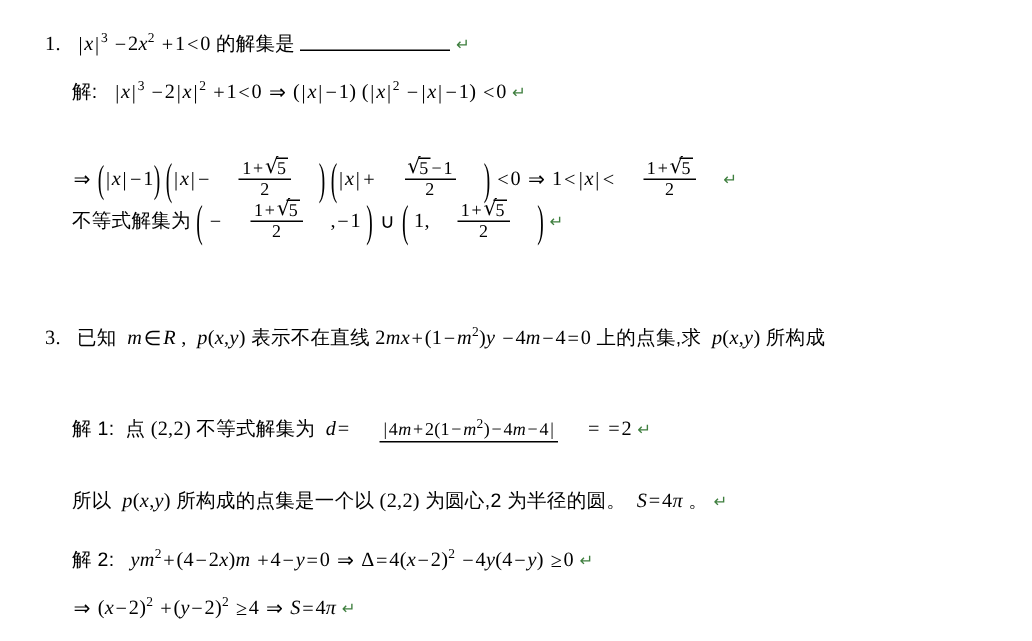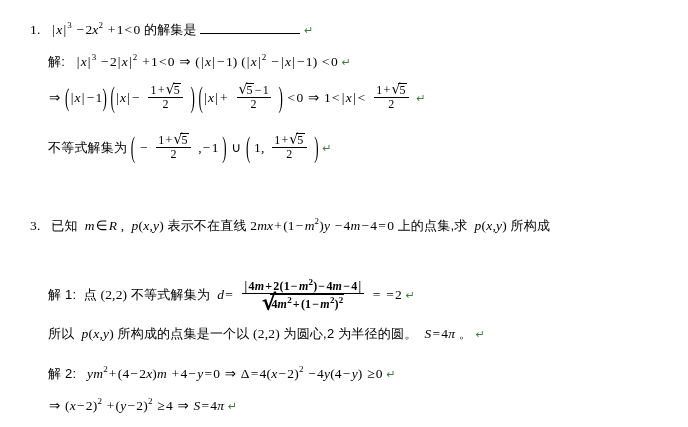--- a/index.html
+++ b/index.html
@@ -40,21 +40,21 @@
   }
   .blank-long { display: inline-block; width: 100px; border-bottom: 1px solid #000; }
 
   
   .frac {
     display: inline-block;
     vertical-align: middle;
     text-align: center;
     font-size: 12px;
     line-height: 1.12;
-    margin: 0 4px;
+    margin: 0 15px;
     position: relative;
     top: -1px;
   }
   .frac .num { display: block; padding: 0 2px; border-bottom: 1px solid #000; }
   .frac .den { display: block; padding: 0 2px; }
 
   
   .sqrt { display: inline-block; position: relative; padding-left: 7px; }
   .sqrt::before {
     content: "\221A";
@@ -121,21 +121,21 @@
     <span class="op">−</span><span class="mn">2</span><span class="abs mn">|</span><span class="mi">x</span><span class="abs mn">|</span><sup class="exp">2</sup>
     <span class="op">+</span><span class="mn">1</span><span class="op">&lt;</span><span class="mn">0</span>
     <span class="op">⇒</span>
     <span class="mn">(</span><span class="abs mn">|</span><span class="mi">x</span><span class="abs mn">|</span><span class="op">−</span><span class="mn">1)</span>
     <span class="mn">(</span><span class="abs mn">|</span><span class="mi">x</span><span class="abs mn">|</span><sup class="exp">2</sup>
     <span class="op">−</span><span class="abs mn">|</span><span class="mi">x</span><span class="abs mn">|</span><span class="op">−</span><span class="mn">1)</span>
     <span class="op">&lt;</span><span class="mn">0</span>
     <span class="pilcrow">↵</span>
   </div>
 
-  <div class="line" style="left:48px; top:84px;">
+  <div class="line" style="left:48px; top:106px;">
     <span class="op">⇒</span>
     <span class="par-l">(</span><span class="abs mn">|</span><span class="mi">x</span><span class="abs mn">|</span><span class="op">−</span><span class="mn">1</span><span class="par-r">)</span>
     <span class="par-l tall">(</span><span class="abs mn">|</span><span class="mi">x</span><span class="abs mn">|</span><span class="op">−</span>
     <span class="frac">
       <span class="num"><span class="mn">1</span><span class="op">+</span><span class="sqrt"><span class="rad mn">5</span></span></span>
       <span class="den mn">2</span>
     </span>
     <span class="par-r tall">)</span>
     <span class="par-l tall">(</span><span class="abs mn">|</span><span class="mi">x</span><span class="abs mn">|</span><span class="op">+</span>
     <span class="frac">
@@ -188,26 +188,23 @@
     <span class="cn">所构成</span>
   </div>
 
 
   <div class="line" style="left:48px; top:278px;">
     <span class="cn">解 1:</span>
     <span class="cn">&nbsp;点</span>
     <span class="mn">(2,2)</span>
     <span class="cn">不等式解集为</span>
     <span class="mi">&nbsp;d</span><span class="op">=</span>
-    <span class="frac" style="font-size:12px;font-weight:bold;">
+    <span class="frac" style="font-size:12px;">
       <span class="num">
         <span class="abs mn">|</span><span class="mn">4</span><span class="mi">m</span><span class="op">+</span><span class="mn">2(1</span><span class="op">−</span><span class="mi">m</span><sup class="exp">2</sup><span class="mn">)</span><span class="op">−</span><span class="mn">4</span><span class="mi">m</span><span class="op">−</span><span class="mn">4</span><span class="abs mn">|</span>
-      </span>
-      <span class="den">
-        <span class="bigsqrt"><span class="rad"><span class="mn">4</span><span class="mi">m</span><sup class="exp">2</sup><span class="op">+</span><span class="mn">(1</span><span class="op">−</span><span class="mi">m</span><sup class="exp">2</sup><span class="mn">)</span><sup class="exp">2</sup></span></span>
       </span>
     </span>
     <span class="op">=</span>
     <span class="op">=</span><span class="mn">2</span>
     <span class="pilcrow">↵</span>
   </div>
 
   <div class="line" style="left:48px; top:326px;">
     <span class="cn">所以</span>
     <span class="mi">&nbsp;p</span><span class="mn">(</span><span class="mi">x</span><span class="mn">,</span><span class="mi">y</span><span class="mn">)</span>

